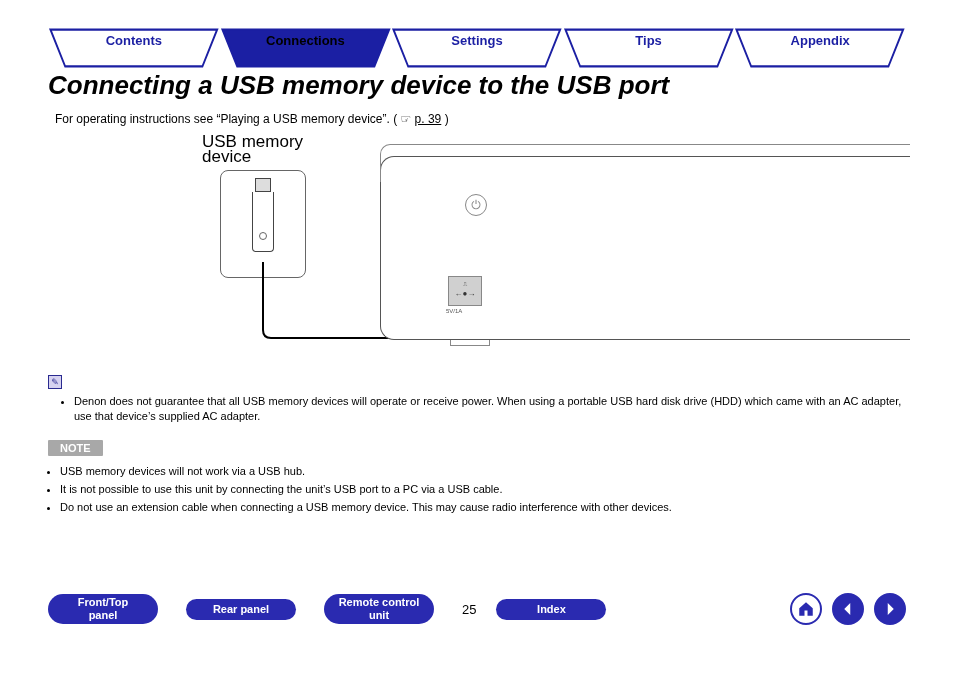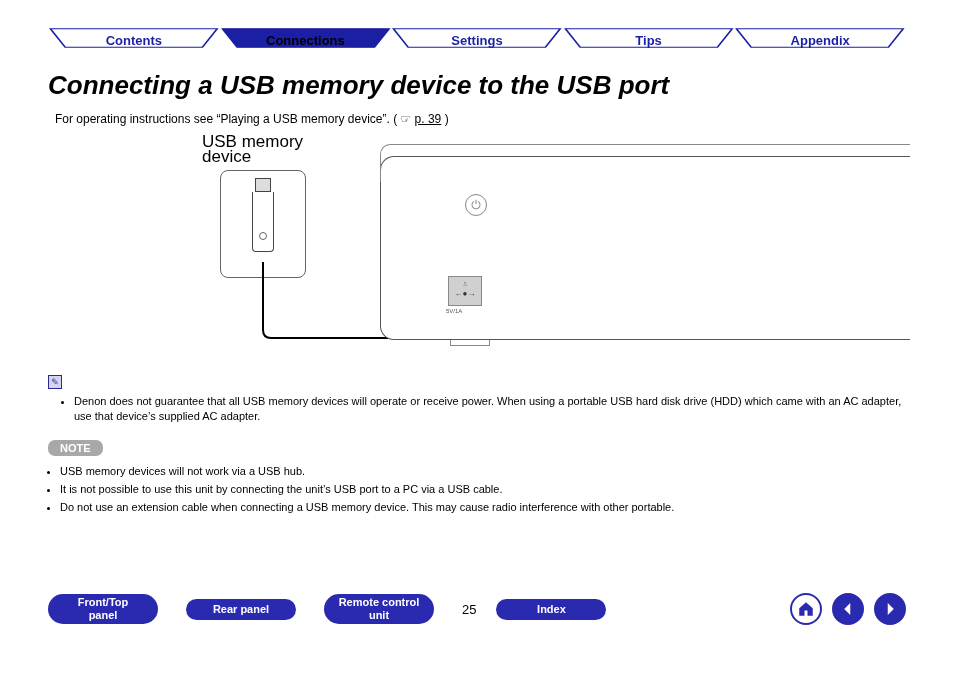--- a/index.html
+++ b/index.html
@@ -19,21 +19,21 @@
     top: 28px;
     left: 48px;
     right: 48px;
     height: 28px;
     display: flex;
     gap: 0;
   }
   .tab {
     flex: 1;
     position: relative;
-    height: 20px;
+    height: 40px;
     line-height: 26px;
     text-align: center;
     font-size: 13px;
     font-weight: bold;
     color: #1b1fa3;
     cursor: pointer;
   }
   .tab svg { position: absolute; top:0; left:0; width:100%; height:100%; }
   .tab span { position: relative; z-index: 2; }
   .tab.active span { color: #000000; }
@@ -220,21 +220,21 @@
 
   .note-badge {
     position: absolute;
     top: 440px;
     left: 48px;
     background: #a8a8a8;
     color: #fff;
     font-size: 11px;
     font-weight: bold;
     padding: 2px 12px;
-    border-radius: 7px;
+    border-radius: 1px;
   }
   .bullet2 {
     position: absolute;
     top: 462px;
     left: 60px;
     right: 48px;
     font-size: 11px;
     line-height: 18px;
   }
   .bullet2 li { }
@@ -361,21 +361,21 @@
 
 <div class="pencil-icon">✎</div>
 <ul class="bullet1">
   <li>Denon does not guarantee that all USB memory devices will operate or receive power. When using a portable USB hard disk drive (HDD) which came with an AC adapter, use that device’s supplied AC adapter.</li>
 </ul>
 
 <div class="note-badge">NOTE</div>
 <ul class="bullet2">
   <li>USB memory devices will not work via a USB hub.</li>
   <li>It is not possible to use this unit by connecting the unit’s USB port to a PC via a USB cable.</li>
-  <li>Do not use an extension cable when connecting a USB memory device. This may cause radio interference with other portable.</li>
+  <li>Do not use an extension cable when connecting a USB memory device. This may cause radio interference with other devices.</li>
 </ul>
 
 <div class="footer">
   <div class="pill two-line">
     <span>Front/Top</span><br>
     <span>panel</span>
   </div>
   <div class="pill">
     <span>Rear panel</span>
   </div>

